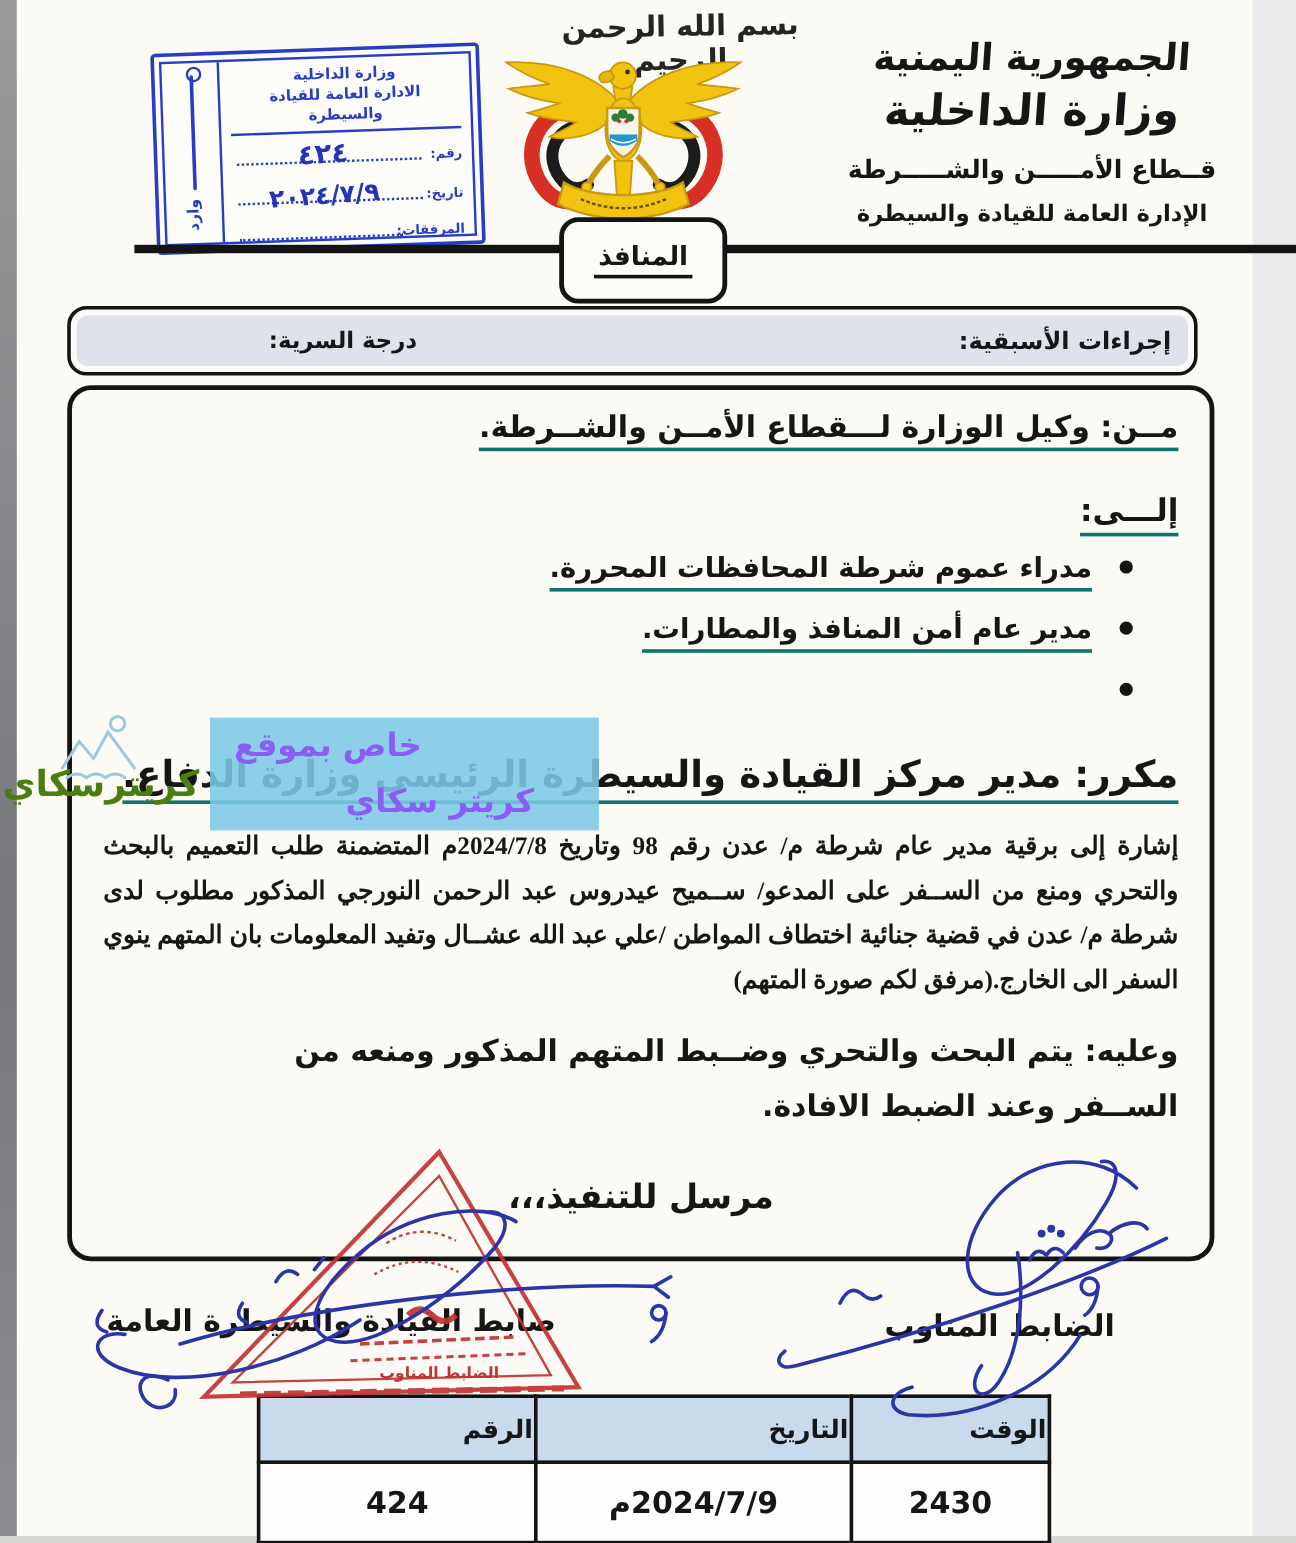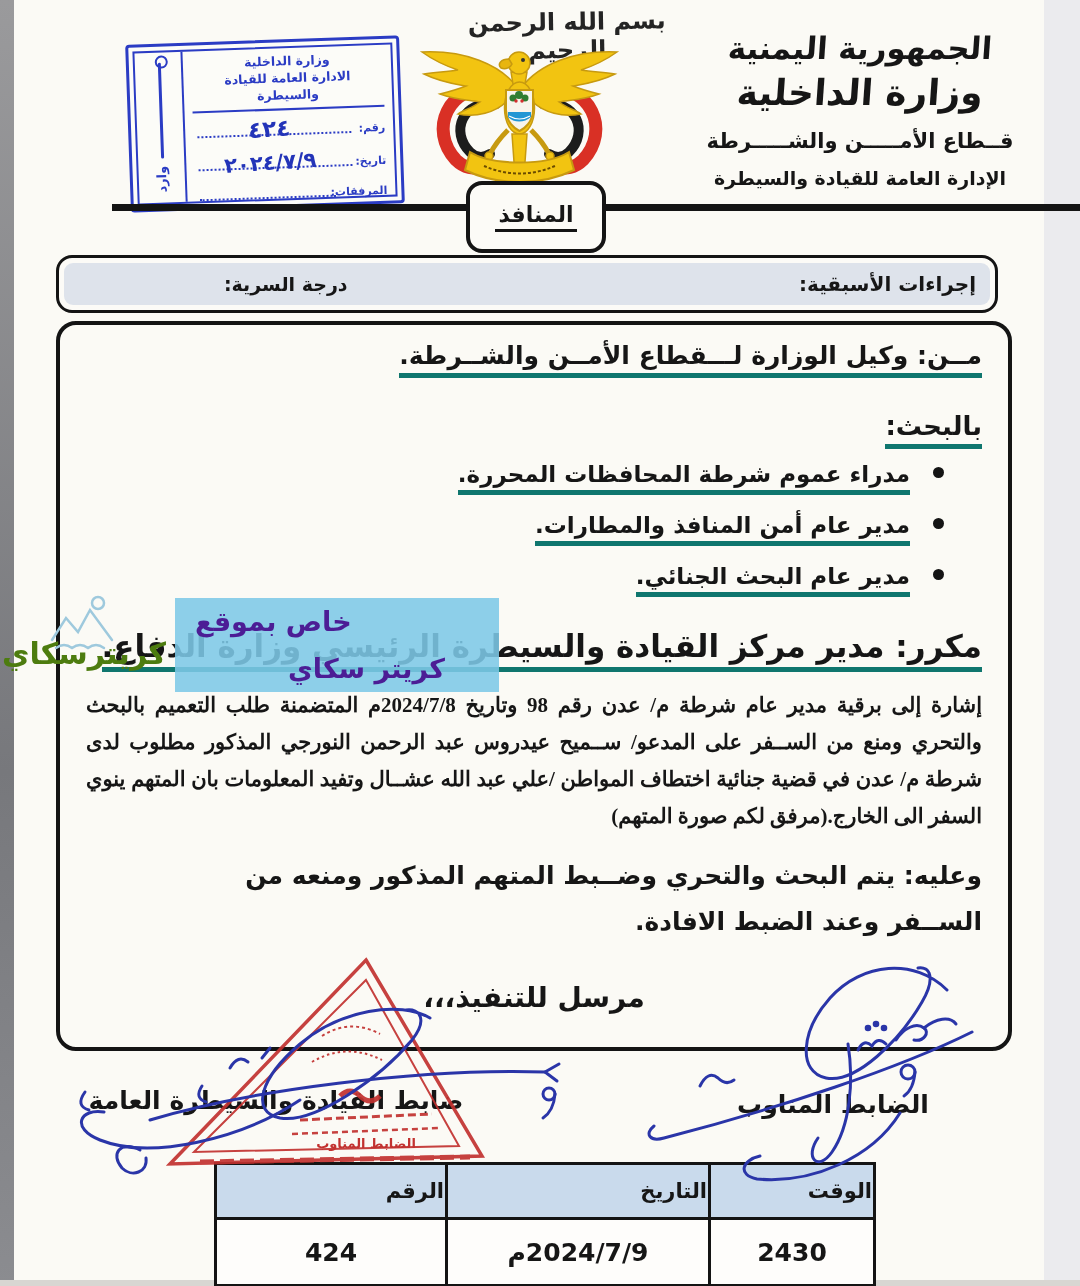--- a/index.html
+++ b/index.html
@@ -37,32 +37,32 @@
 
   
   .priority{position:absolute;left:56px;top:255px;width:942px;height:58px;border:3px solid #141414;border-radius:16px;background:#fcfbf7;padding:5px;box-sizing:border-box;}
   .priority-fill{position:relative;height:100%;background:#dee3eb;border-radius:9px;}
   .prec{position:absolute;right:14px;top:50%;transform:translateY(-50%);font-size:20px;font-weight:bold;}
   .secr{position:absolute;left:160px;top:50%;transform:translateY(-50%);font-size:19px;font-weight:bold;}
 
   
   .content{position:absolute;left:56px;top:321px;width:956px;height:730px;border:4px solid #141414;border-radius:20px;box-sizing:border-box;}
   .from-line{position:absolute;right:26px;top:16px;font-size:25px;font-weight:bold;}
-  .u{border-bottom:5px solid #0f766e;padding-bottom:3px;}
+  .u{border-bottom:3px solid #0f766e;padding-bottom:3px;}
   .to-label{position:absolute;right:26px;top:86px;font-size:26px;font-weight:bold;}
   .recips{position:absolute;right:64px;top:136px;margin:0;padding:0;list-style:none;}
   .recips li{font-size:23px;font-weight:bold;margin-bottom:25px;position:relative;padding-right:34px;}
   .recips li .dot{position:absolute;right:0;top:6px;width:11px;height:11px;background:#141414;border-radius:50%;}
   .cc-line{position:absolute;right:26px;top:303px;font-size:31px;font-weight:bold;}
   .ref-par{position:absolute;right:26px;left:26px;top:362px;font-size:21px;font-weight:bold;line-height:37px;text-align:justify;text-align-last:right;font-family:Liberation Serif, serif;}
   .action-line{position:absolute;right:26px;left:120px;top:528px;font-size:25px;font-weight:bold;line-height:46px;}
   .dispatch{position:absolute;right:0;left:0;top:656px;text-align:center;font-size:28px;font-weight:bold;letter-spacing:1px;}
 
   
-  .wm-box{position:absolute;left:175px;top:598px;width:324px;height:94px;background:rgba(125,200,231,.88);z-index:5;display:flex;flex-direction:column;justify-content:space-between;padding:8px 14px;box-sizing:border-box;color:#4c1d95;font-weight:bold;}
+  .wm-box{position:absolute;left:175px;top:598px;width:324px;height:94px;background:rgba(125,200,231,.88);z-index:5;display:flex;flex-direction:column;justify-content:space-between;padding:8px 14px;box-sizing:border-box;color:#8b5cf6;font-weight:bold;}
   .wm-box .l1{font-size:27px;text-align:left;padding-left:6px;}
   .wm-box .l2{font-size:27px;text-align:right;padding-right:40px;}
   .wm-site{position:absolute;left:2px;top:636px;width:172px;font-size:30px;font-weight:bold;color:#4d7c0f;z-index:5;text-align:left;}
   .wm-logo{position:absolute;left:46px;top:590px;z-index:5;}
 
   
   .sig-right-label{position:absolute;left:728px;top:1090px;width:210px;font-size:25px;font-weight:bold;text-align:center;z-index:4;}
   .sig-left-label{position:absolute;left:82px;top:1086px;width:388px;font-size:25px;font-weight:bold;text-align:center;z-index:4;}
 
   .overlay{position:absolute;left:0;top:0;width:1080px;height:1286px;z-index:6;pointer-events:none;}
@@ -166,25 +166,25 @@
 
   <div class="priority">
     <div class="priority-fill">
       <span class="prec">إجراءات الأسبقية:</span>
       <span class="secr">درجة السرية:</span>
     </div>
   </div>
 
   <div class="content">
     <div class="from-line"><span class="u">مــن: وكيل الوزارة لـــقطاع الأمــن والشــرطة.</span></div>
-    <div class="to-label"><span class="u">بالبحث:</span></div>
+    <div class="to-label"><span class="u">إلـــى:</span></div>
     <ul class="recips">
       <li><span class="dot"></span><span class="u">مدراء عموم شرطة المحافظات المحررة.</span></li>
       <li><span class="dot"></span><span class="u">مدير عام أمن المنافذ والمطارات.</span></li>
-      <li><span class="dot"></span><span class="u">مدير عام البحث الجنائي.</span></li>
+      <li><span class="dot"></span></li>
     </ul>
     <div class="cc-line"><span class="u">مكرر: مدير مركز القيادة والسيطرة الرئيسي وزارة الدفاع.</span></div>
     <div class="ref-par">إشارة إلى برقية مدير عام شرطة م/ عدن رقم 98 وتاريخ 2024/7/8م المتضمنة طلب التعميم بالبحث والتحري ومنع من الســفر على المدعو/ ســميح عيدروس عبد الرحمن النورجي المذكور مطلوب لدى شرطة م/ عدن في قضية جنائية اختطاف المواطن /علي عبد الله عشــال وتفيد المعلومات بان المتهم ينوي السفر الى الخارج.(مرفق لكم صورة المتهم)</div>
     <div class="action-line">وعليه: يتم البحث والتحري وضــبط المتهم المذكور ومنعه من الســفر وعند الضبط الافادة.</div>
     <div class="dispatch">مرسل للتنفيذ،،،</div>
   </div>
 
   <div class="wm-box">
     <div class="l1">خاص بموقع</div>
     <div class="l2">كريتر سكاي</div>

